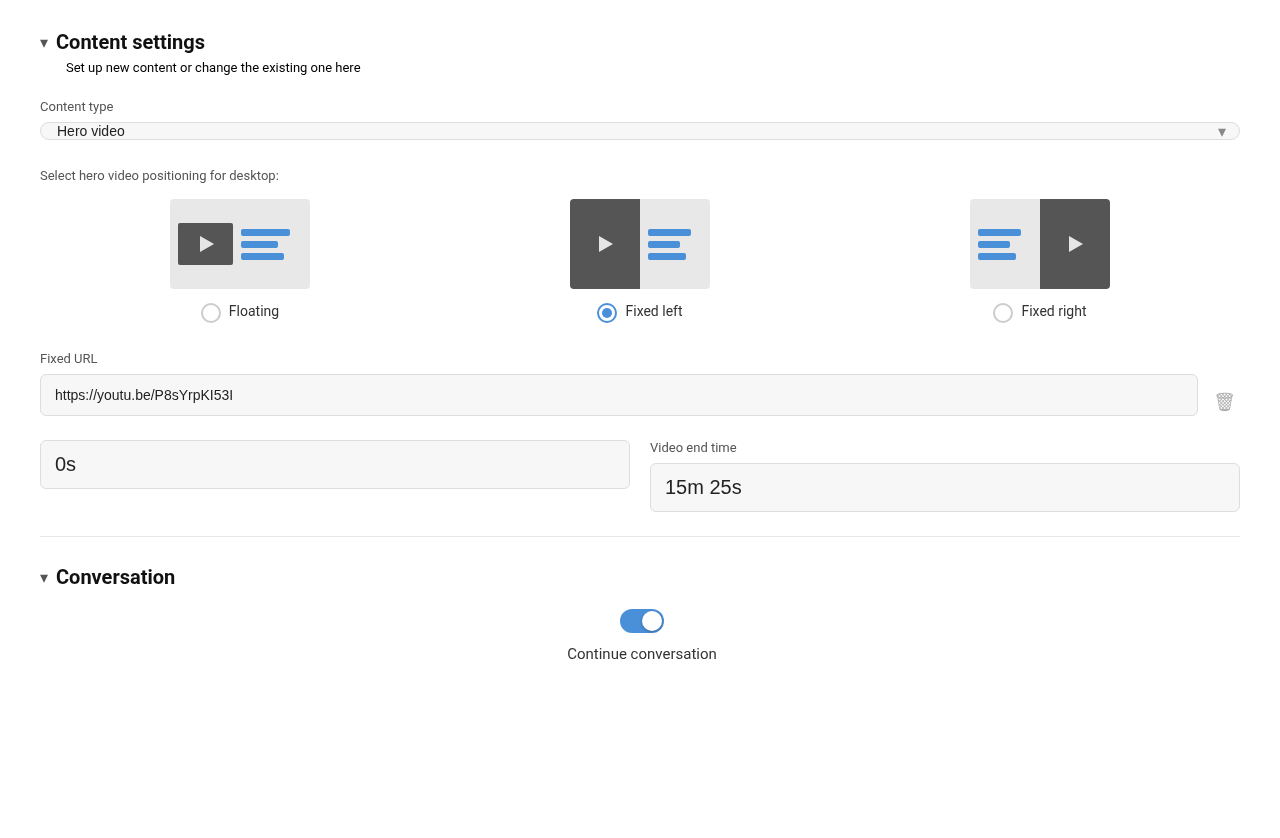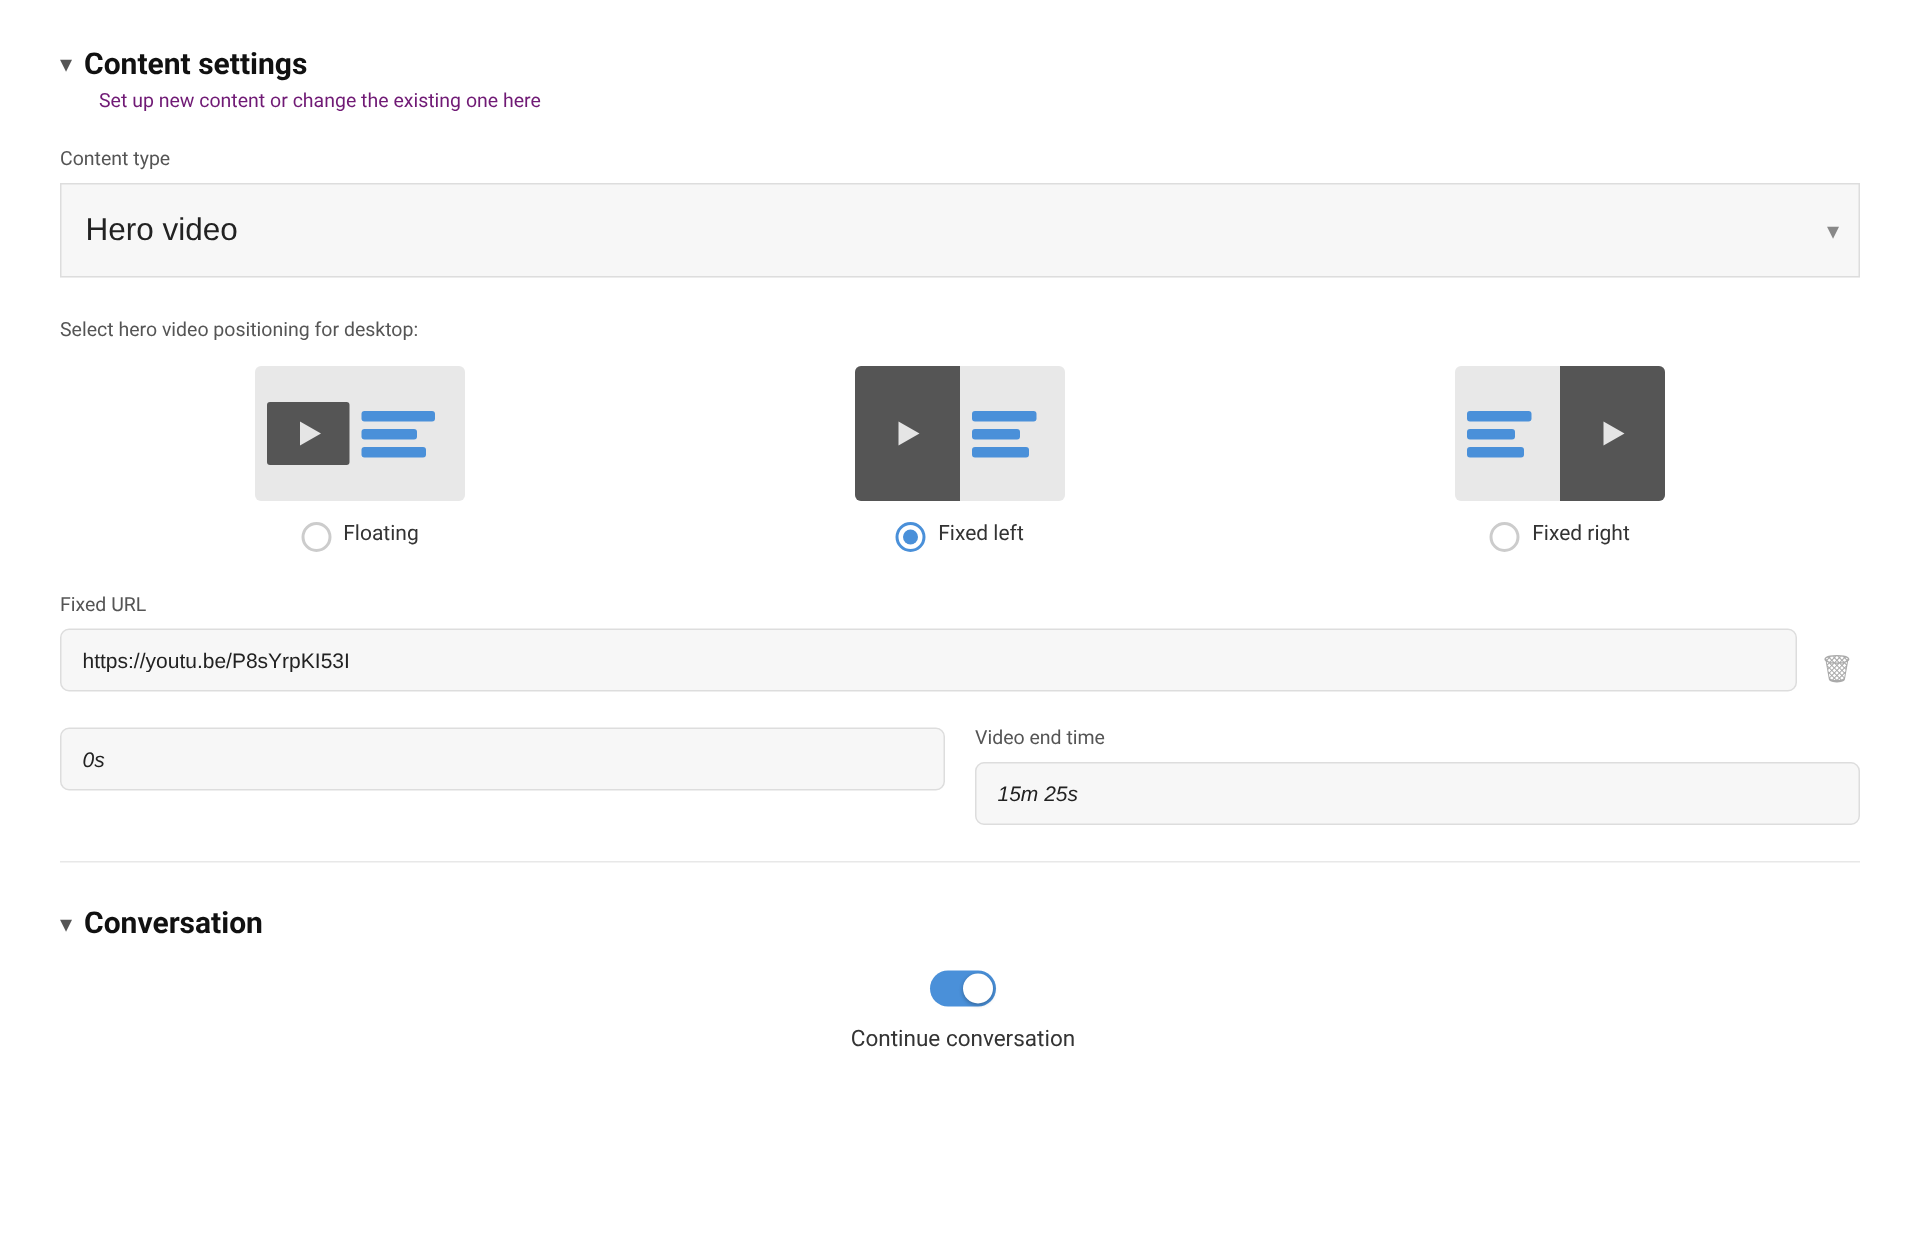--- a/index.html
+++ b/index.html
@@ -27,43 +27,43 @@
       font-size: 16px;
       margin-top: 3px;
       cursor: pointer;
     }
     .section-title {
       font-size: 20px;
       font-weight: 700;
       color: #111;
     }
     .section-subtitle {
-      color: #701a75;
+      color: #000000;
       font-size: 13px;
       margin-left: 26px;
       margin-bottom: 24px;
     }
 
     
     .field-label {
       color: #555;
       font-size: 13px;
       margin-bottom: 8px;
     }
     .select-wrapper {
       position: relative;
       margin-bottom: 28px;
     }
     .select-field {
       width: 100%;
-      padding: 19px 16px;
+      padding: 0 16px;
       border: 1px solid #ddd;
-      border-radius: 0;
+      border-radius: 14px;
       background: #f7f7f7;
-      font-size: 21px;
+      font-size: 14px;
       color: #222;
       appearance: none;
       cursor: pointer;
     }
     .select-arrow {
       position: absolute;
       right: 14px;
       top: 50%;
       transform: translateY(-50%);
       color: #888;
@@ -268,23 +268,22 @@
     }
     .time-field {
       flex: 1;
     }
     .time-input {
       width: 100%;
       padding: 12px 14px;
       border: 1px solid #ddd;
       border-radius: 6px;
       background: #f7f7f7;
-      font-size: 14px;
+      font-size: 20px;
       color: #222;
-      font-style: italic;
     }
 
     
     .divider {
       border: none;
       border-top: 1px solid #e8e8e8;
       margin: 20px 0 28px 0;
     }
 
     

